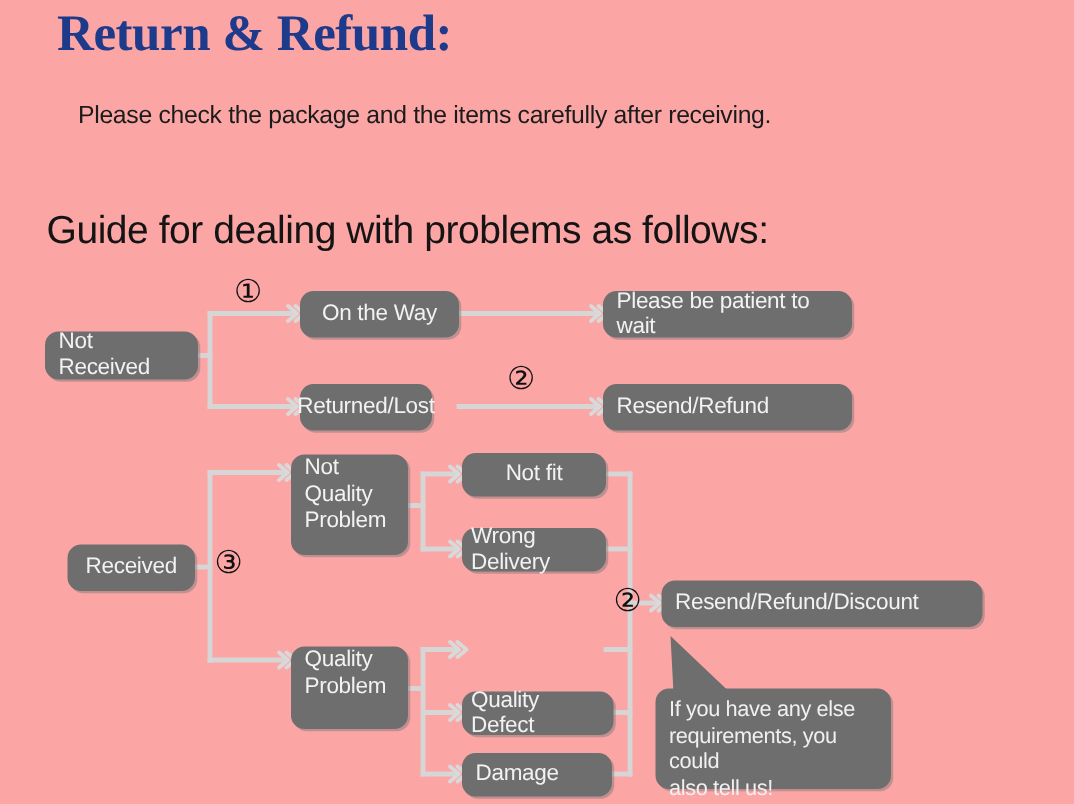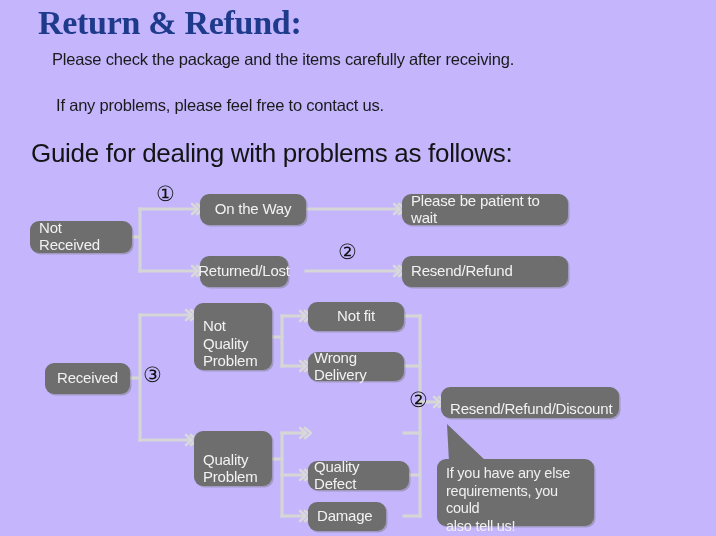--- a/index.html
+++ b/index.html
@@ -5,21 +5,21 @@
 <style>
   html, body {
     margin: 0;
     padding: 0;
     background: #ffffff;
   }
   #page {
     position: relative;
     width: 716px;
     height: 536px;
-    background: #c4b5fd;
+    background: #fca5a5;
     overflow: hidden;
     font-family: "Liberation Sans", sans-serif;
   }
 
   
   #page-title {
     position: absolute;
     left: 38px;
     top: 4px;
     font-family: "Liberation Serif", serif;
@@ -30,21 +30,21 @@
     white-space: nowrap;
   }
   .intro-line {
     position: absolute;
     font-family: "Liberation Sans", sans-serif;
     font-size: 16.5px;
     color: #1b1b1b;
     white-space: nowrap;
     letter-spacing: -0.2px;
   }
-  #intro-line-1 { left: 52px; top: 50px; }
+  #intro-line-1 { left: 52px; top: 68px; }
   #intro-line-2 { left: 56px; top: 96px; }
   #guide-heading {
     position: absolute;
     left: 31px;
     top: 138px;
     font-family: "Liberation Sans", sans-serif;
     font-size: 26px;
     color: #141414;
     white-space: nowrap;
     letter-spacing: -0.3px;
@@ -78,21 +78,21 @@
     font-size: 15px;
     line-height: 1.12;
     display: flex;
     align-items: center;
     padding: 0 9px;
     letter-spacing: -0.2px;
     box-shadow: 1.5px 1.5px 0 rgba(120,120,120,0.45);
   }
   .node.center { justify-content: center; padding: 0 6px; }
   .node.multiline {
-    align-items: flex-end;
+    align-items: flex-start;
     justify-content: flex-start;
     white-space: pre-line;
     line-height: 1.18;
   }
 
   
   .step-marker {
     position: absolute;
     font-family: "Liberation Serif", serif;
     font-size: 21px;
@@ -121,21 +121,20 @@
     box-shadow: 1.5px 1.5px 0 rgba(120,120,120,0.45);
   }
 </style>
 </head>
 <body>
 
 <div id="page">
 
   <div id="page-title">Return &amp; Refund:</div>
   <div class="intro-line" id="intro-line-1">Please check the package and the items carefully after receiving.</div>
-  <div class="intro-line" id="intro-line-2">If any problems, please feel free to contact us.</div>
   <div id="guide-heading">Guide for dealing with problems as follows:</div>
 
   <div id="diagram">
 
     <svg id="connector-layer" viewBox="0 0 716 536" width="716" height="536" xmlns="http://www.w3.org/2000/svg">
       <defs>
         <g id="chev">
           <path d="M0,-5 L6,0 L0,5" fill="none" stroke="#d9d9d9" stroke-width="2.6" stroke-linecap="round" stroke-linejoin="round"></path>
           <path d="M5,-5 L11,0 L5,5" fill="none" stroke="#d9d9d9" stroke-width="2.6" stroke-linecap="round" stroke-linejoin="round"></path>
         </g>
@@ -239,25 +238,25 @@
 
     <div class="node center" style="left:308px; top:352px; width:96px; height:29px;">
       <span>Wrong Delivery</span>
     </div>
 
 
     <div class="node center" style="left:308px; top:461px; width:101px; height:29px;">
       <span>Quality Defect</span>
     </div>
 
-    <div class="node" style="left:308px; top:502px; width:78px; height:29px;">
+    <div class="node" style="left:308px; top:502px; width:100px; height:29px;">
       <span>Damage</span>
     </div>
 
-    <div class="node" style="left:441px; top:387px; width:178px; height:31px;align-items:flex-end;">
+    <div class="node" style="left:441px; top:387px; width:214px; height:31px;">
       <span>Resend/Refund/Discount</span>
     </div>
 
     <div class="step-marker" style="left:156px; top:184px;">①</div>
     <div class="step-marker" style="left:338px; top:242px;">②</div>
     <div class="step-marker" style="left:143px; top:365px;">③</div>
     <div class="step-marker" style="left:409px; top:390px;">②</div>
 
     <div id="callout-bubble">If you have any else
 requirements, you could

